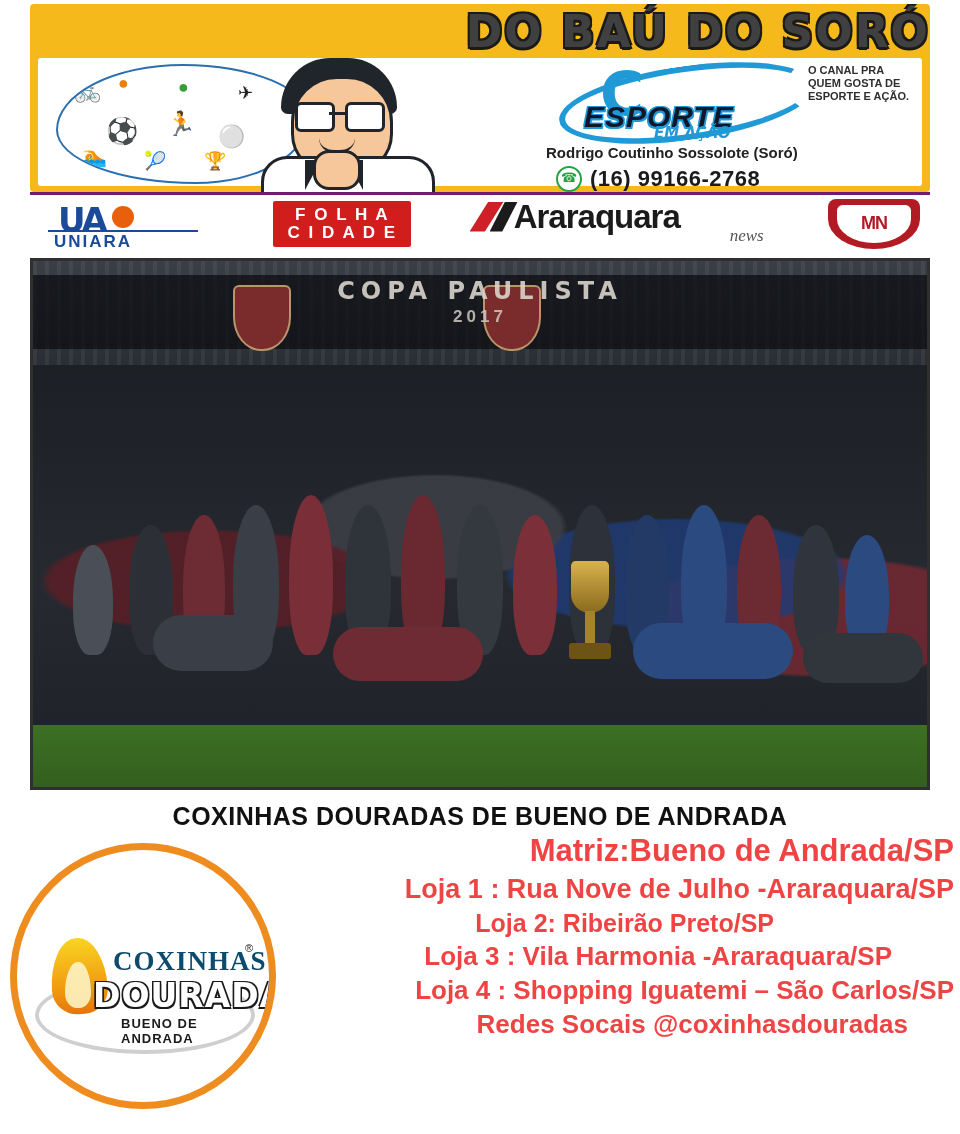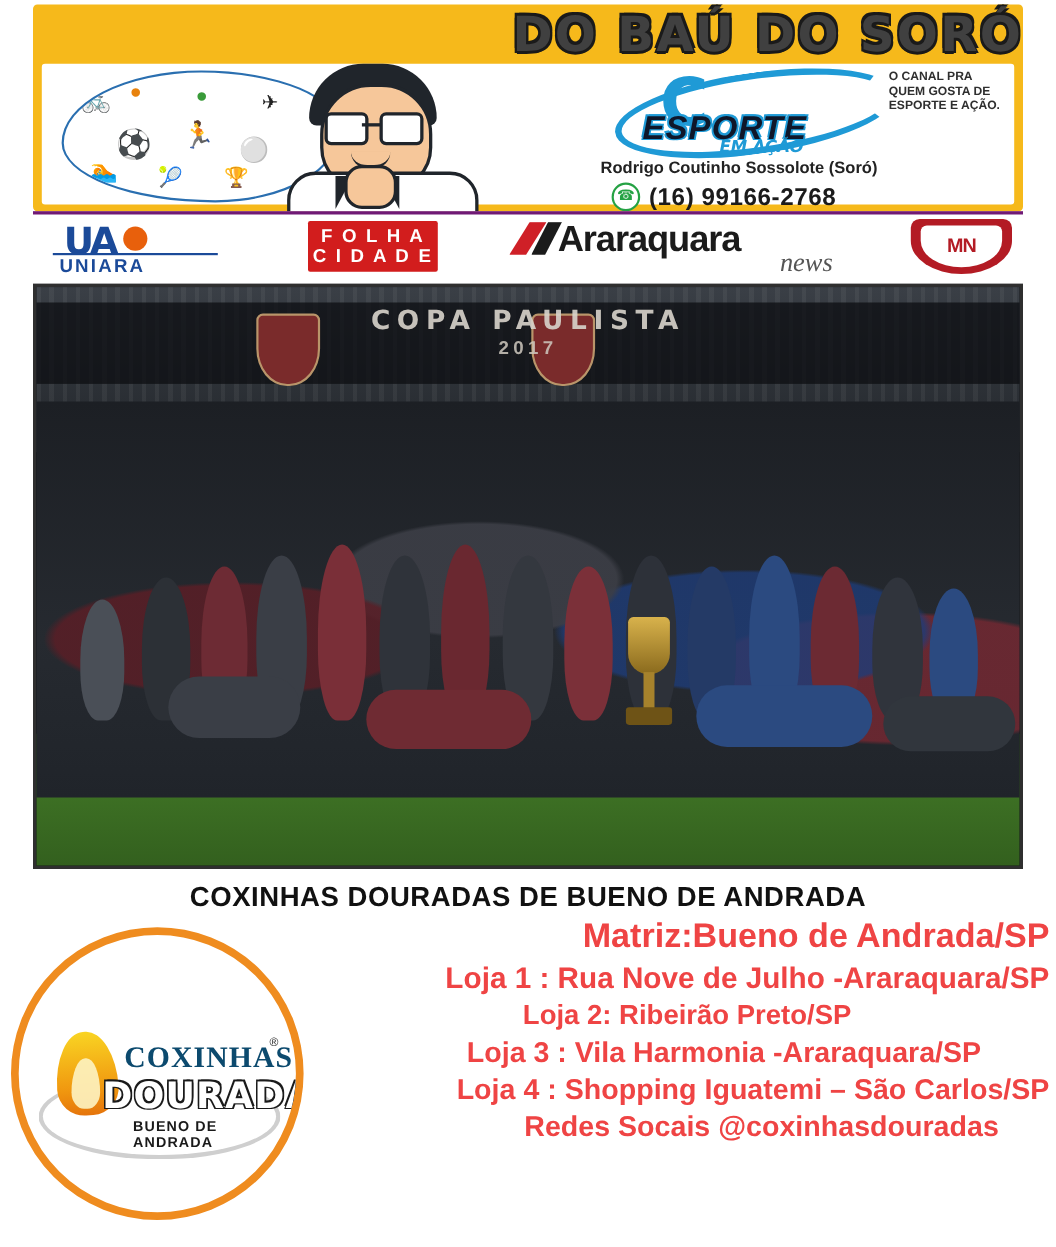--- a/index.html
+++ b/index.html
@@ -292,21 +292,21 @@
     position: absolute; left: 14px; top: 32px;
     font-size: 17px; font-weight: bold; color: #1b4a99;
     letter-spacing: 2px;
   }
   .uniara .bar {
     position: absolute; left: 8px; top: 30px;
     width: 150px; height: 2px; background: #1b4a99;
   }
 
   .folha {
-    width: 118px; height: 46px;
+    width: 138px; height: 46px;
     background: #d21d1d;
     color: #ffffff;
     font-weight: bold;
     display: flex; flex-direction: column;
     align-items: center; justify-content: center;
     line-height: 1.05;
     letter-spacing: 2px;
     font-size: 17px;
     border-radius: 2px;
   }
@@ -326,21 +326,21 @@
   }
   .araraquara .word {
     position: absolute; left: 44px; top: 0;
     font-size: 33px; font-weight: bold; color: #1b1b1b;
     letter-spacing: -1px;
   }
   .araraquara .news {
     position: absolute; right: 6px; top: 28px;
     font-family: "Liberation Serif", serif;
     font-style: italic;
-    font-size: 24px;
+    font-size: 17px;
     color: #555;
   }
 
   .shield {
     width: 92px; height: 50px;
     background: #b31b24;
     border-radius: 8px 8px 46px 46px / 8px 8px 30px 30px;
     position: relative;
     display: flex; align-items: center; justify-content: center;
   }

